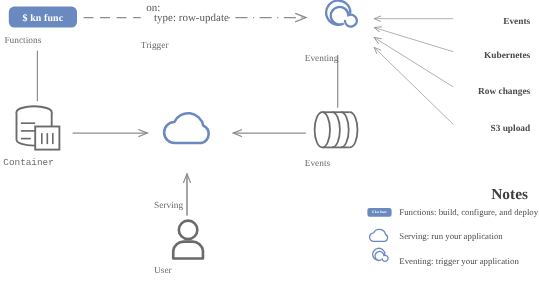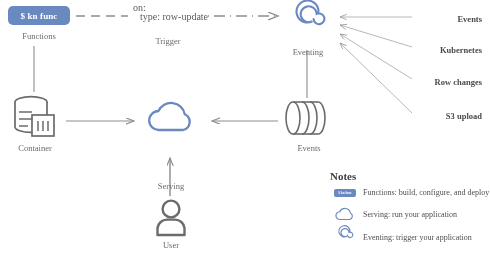--- a/index.html
+++ b/index.html
@@ -7,28 +7,28 @@
        font-family:"Liberation Serif",serif;color:#595959;}
   .stage{position:absolute;left:0;top:0;width:490px;height:259px;}
   .abs{position:absolute;}
 
   
   .kn-chip{left:8px;top:6px;width:62px;height:19px;border-radius:5px;
            background:#6a89c0;color:#ffffff;font-family:"Liberation Serif",serif;
            font-weight:bold;font-size:9px;display:flex;align-items:center;
            justify-content:center;letter-spacing:.1px;}
 
-  .lbl{font-size:8.5px;color:#6b6b6b;text-align:center;white-space:nowrap;}
+  .lbl{font-size:8.5px;color:#6b6b6b;text-align:left;white-space:nowrap;}
   .bold-lbl{font-weight:bold;font-size:8.5px;color:#4a4a4a;white-space:nowrap;
             text-align:right;}
 
   .trigger-cfg{font-size:10px;line-height:9px;color:#5a5a5a;white-space:nowrap;}
   .trigger-cfg .ind{padding-left:7px;}
 
-  .notes-title{font-weight:bold;font-size:11px;color:#3f3f3f;text-align:left;font-family:Liberation Serif, serif;}
+  .notes-title{font-weight:bold;font-size:14px;color:#3f3f3f;text-align:right;font-family:Liberation Serif, serif;}
   .note-row{display:flex;align-items:center;gap:7px;}
   .note-txt{font-size:8px;color:#4f4f4f;white-space:nowrap;}
   .mini-chip{width:22px;height:8px;border-radius:2px;background:#6a89c0;
              display:flex;align-items:center;justify-content:center;
              color:#fff;font-size:3.2px;font-weight:bold;letter-spacing:.1px;}
   svg{display:block;overflow:visible;}
 </style>
 </head>
 <body>
 
@@ -86,21 +86,21 @@
       <path d="M5,8 L5,33 a16,5.4 0 0 0 32,0 L37,8" fill="#fff" stroke="#6b6b6b" stroke-width="1.7"></path>
       <line x1="9" y1="18" x2="22" y2="18" stroke="#6b6b6b" stroke-width="1.5"></line>
       <line x1="9" y1="25" x2="22" y2="25" stroke="#6b6b6b" stroke-width="1.5"></line>
       <line x1="9" y1="32" x2="18" y2="32" stroke="#6b6b6b" stroke-width="1.5"></line>
       <rect x="22" y="21" width="22" height="21" fill="#fff" stroke="#6b6b6b" stroke-width="1.7"></rect>
       <line x1="28" y1="27" x2="28" y2="37" stroke="#6b6b6b" stroke-width="1.5"></line>
       <line x1="33" y1="27" x2="33" y2="37" stroke="#6b6b6b" stroke-width="1.5"></line>
       <line x1="38" y1="27" x2="38" y2="37" stroke="#6b6b6b" stroke-width="1.5"></line>
     </svg>
   </div>
-  <div class="abs lbl" style="left:3px;top:143px;width:64px;">Container</div>
+  <div class="abs lbl" style="left:3px;top:143px;width:64px;font-family:Liberation Mono, monospace;">Container</div>
 
   <div class="abs" style="left:146px;top:96px;">
     <svg width="50" height="40" viewBox="0 0 50 40">
       <path d="M13,34 a9.5,9.5 0 0 1 -0.6,-19 a14,14 0 0 1 26.4,3.2 a8.4,8.4 0 0 1 -1.6,15.8 Z" fill="#fff" stroke="#6a89c0" stroke-width="2.3" stroke-linejoin="round"></path>
     </svg>
   </div>
   <div class="abs lbl" style="left:140px;top:141px;width:62px;margin-top:40px;">Serving</div>
 
   <div class="abs" style="left:284px;top:97px;">
     <svg width="50" height="42" viewBox="0 0 50 42">

